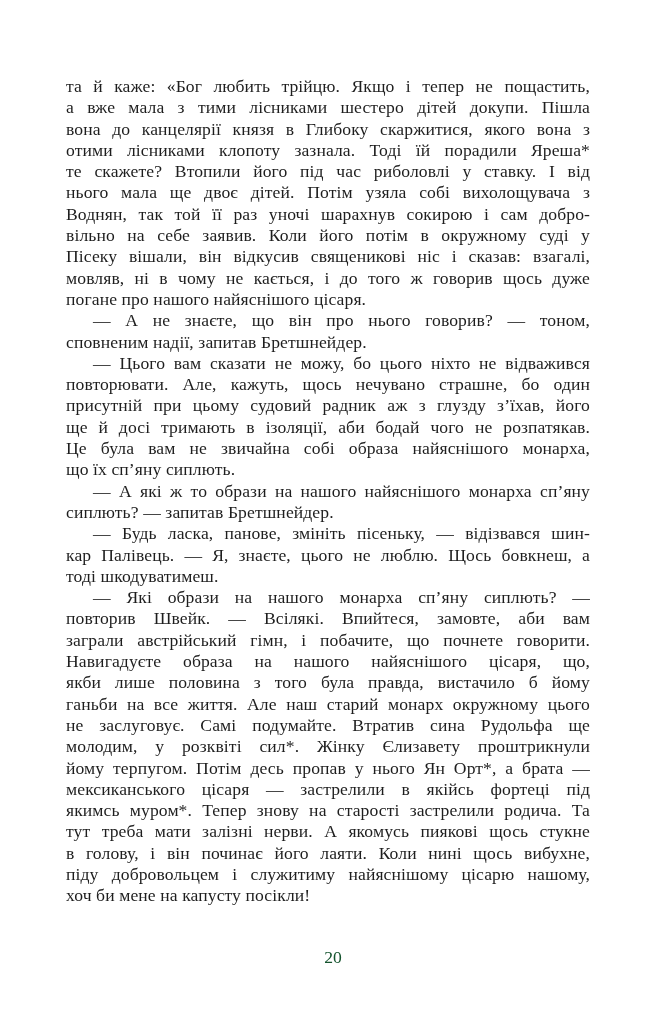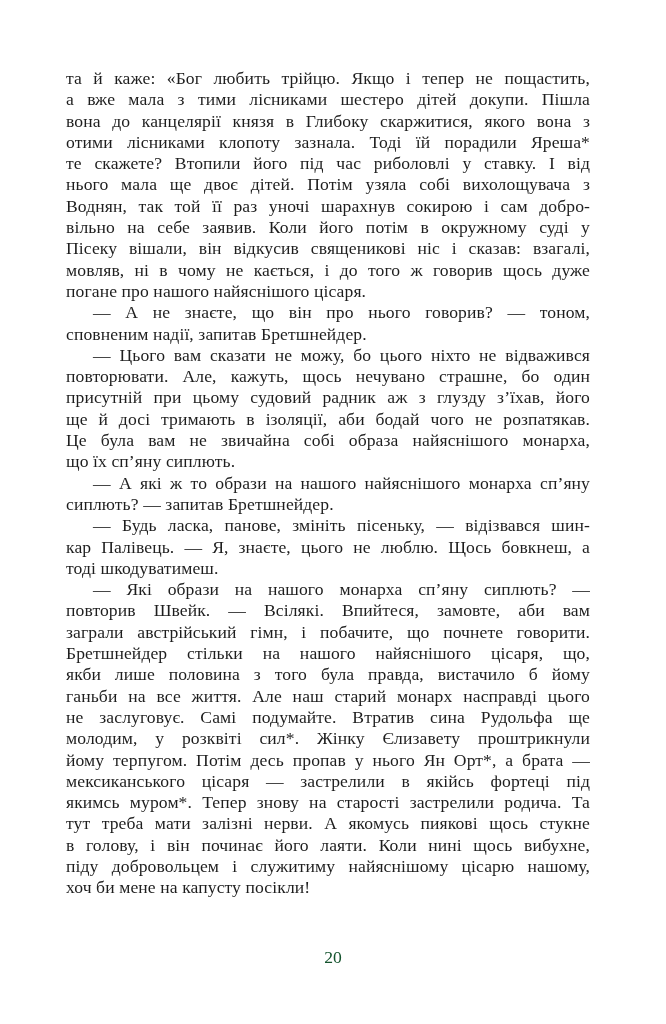--- a/index.html
+++ b/index.html
@@ -12,21 +12,21 @@
     width: 666px;
     height: 1024px;
     background: #ffffff;
     font-family: "Liberation Serif", serif;
     color: #1e1e1e;
     overflow: hidden;
   }
   .text-block {
     position: absolute;
     left: 66px;
-    top: 68px;
+    top: 76px;
     width: 524px;
   }
   .paragraph {
     margin: 0;
     padding: 0;
   }
   .line {
     font-size: 17.6px;
     line-height: 21.3px;
     height: 21.3px;
@@ -87,23 +87,23 @@
       </div>
       <div class="paragraph">
         <div class="line indent">— Будь ласка, панове, змініть пісеньку, — відізвався шин-</div>
         <div class="line">кар Палівець. — Я, знаєте, цього не люблю. Щось бовкнеш, а</div>
         <div class="line last">тоді шкодуватимеш.</div>
       </div>
       <div class="paragraph">
         <div class="line indent">— Які образи на нашого монарха сп’яну сиплють? —</div>
         <div class="line">повторив Швейк. — Всілякі. Впийтеся, замовте, аби вам</div>
         <div class="line">заграли австрійський гімн, і побачите, що почнете говорити.</div>
-        <div class="line">Бретшнейдер стільки на нашого найяснішого цісаря, що,</div>
+        <div class="line">Навигадуєте образа на нашого найяснішого цісаря, що,</div>
         <div class="line">якби лише половина з того була правда, вистачило б йому</div>
-        <div class="line">ганьби на все життя. Але наш старий монарх насправді цього</div>
+        <div class="line">ганьби на все життя. Але наш старий монарх окружному цього</div>
         <div class="line">не заслуговує. Самі подумайте. Втратив сина Рудольфа ще</div>
         <div class="line">молодим, у розквіті сил*. Жінку Єлизавету проштрикнули</div>
         <div class="line">йому терпугом. Потім десь пропав у нього Ян Орт*, а брата —</div>
         <div class="line">мексиканського цісаря — застрелили в якійсь фортеці під</div>
         <div class="line">якимсь муром*. Тепер знову на старості застрелили родича. Та</div>
         <div class="line">тут треба мати залізні нерви. А якомусь пиякові щось стукне</div>
         <div class="line">в голову, і він починає його лаяти. Коли нині щось вибухне,</div>
         <div class="line">піду добровольцем і служитиму найяснішому цісарю нашому,</div>
         <div class="line last">хоч би мене на капусту посікли!</div>
       </div>

